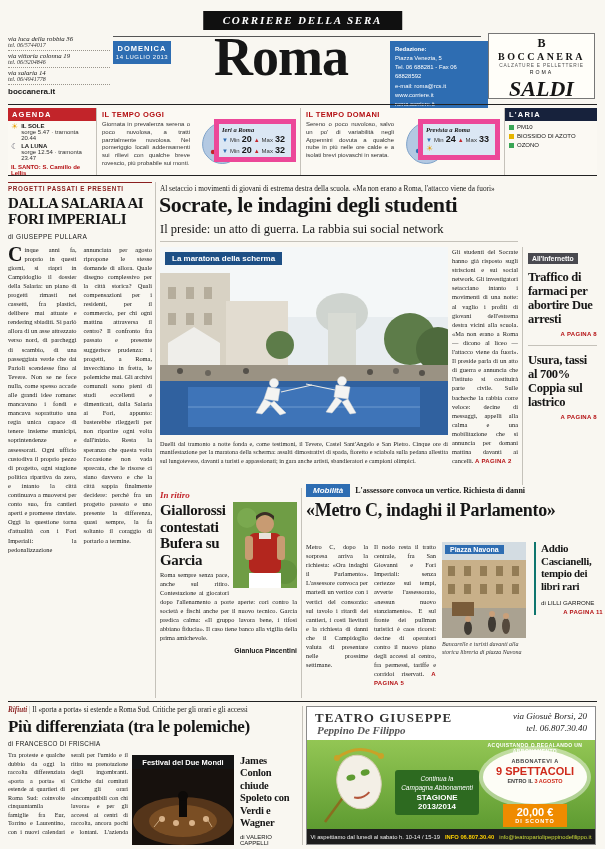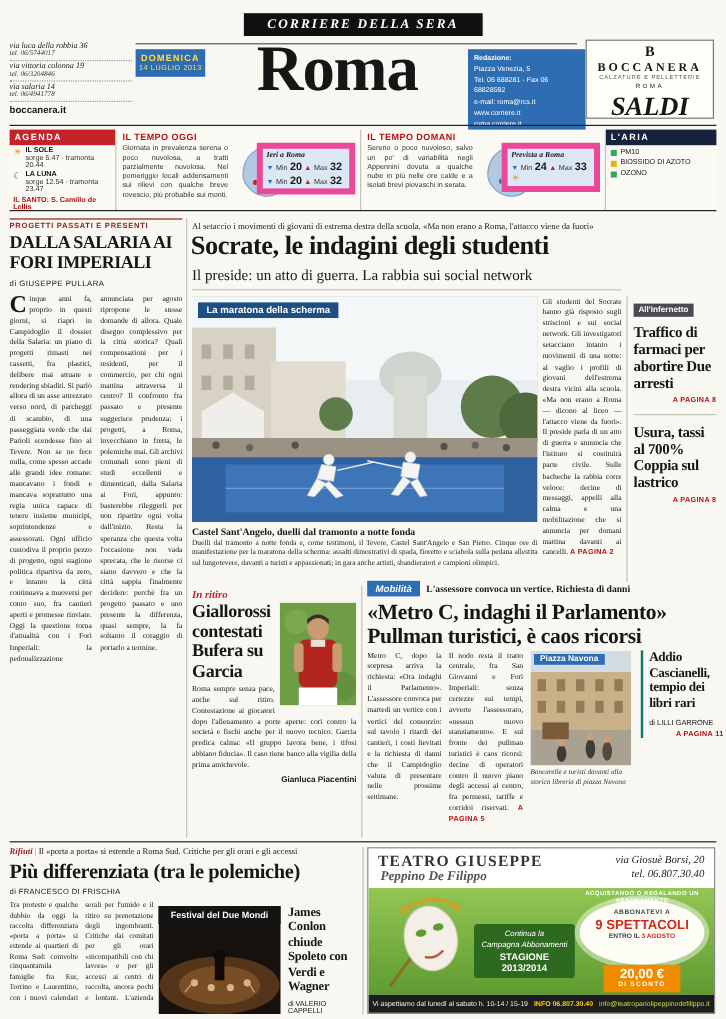--- a/index.html
+++ b/index.html
@@ -14,21 +14,21 @@
   .dropcap::first-letter{float:left;font-size:20px;line-height:16px;padding:1px 2px 0 0;font-weight:bold;}
 
   
   #ribbon{position:absolute;top:11px;left:50%;transform:translateX(-50%);background:#101010;color:#fff;font:italic bold 11px "Liberation Serif",serif;letter-spacing:1.8px;padding:3px 20px 4px;}
   #left-ad{left:8px;top:34px;width:102px;}
   .ad-row{border-bottom:1px dotted #9a968c;padding:1px 0 2px;}
   .ad-addr{font:italic 6.8px "Liberation Serif",serif;}
   .ad-tel{font:italic 6px "Liberation Serif",serif;color:#333;}
   #left-ad-site{font:bold 8px "Liberation Sans",sans-serif;margin-top:2px;}
   #title-rule{left:113px;top:36px;width:368px;border-top:1px solid #555;}
-  #date-box{left:113px;top:41px;width:58px;background:#2e6db2;color:#fde047;text-align:center;padding:3px 0 4px;}
+  #date-box{left:113px;top:41px;width:58px;background:#2e6db2;color:#ffffff;text-align:center;padding:3px 0 4px;}
   #date-day{font:bold 7.5px "Liberation Sans",sans-serif;letter-spacing:1px;}
   #date-date{font:6px "Liberation Sans",sans-serif;letter-spacing:.5px;margin-top:1px;}
   #paper-title{left:176px;top:30px;width:210px;text-align:center;font-weight:bold;font-size:54px;line-height:1;letter-spacing:-1px;}
   #redazione{left:390px;top:41px;width:88px;background:#2e6db2;color:#fff;padding:4px 5px;font-size:5.9px;line-height:1.55;}
   #redazione .red-b{font-weight:bold;}
   #boccanera{left:488px;top:33px;width:107px;height:66px;background:#fffef9;border:1px solid #777;text-align:center;box-sizing:border-box;}
   .bocc-initial{font:bold 12px "Liberation Serif",serif;margin-top:2px;}
   .bocc-name{font:bold 10px "Liberation Serif",serif;letter-spacing:2.5px;}
   .bocc-sub{font:4.8px "Liberation Sans",sans-serif;letter-spacing:.8px;color:#555;margin-top:1px;}
   .bocc-city{font:5.2px "Liberation Sans",sans-serif;letter-spacing:2px;margin-top:1px;}
@@ -348,21 +348,20 @@
         <polygon points="176,150 166,165 172,166 182,154"></polygon>
         <polygon points="188,152 196,166 190,167 182,155"></polygon>
       </g>
       <line x1="121" y1="145" x2="152" y2="138" stroke="#e8e8e4" stroke-width="1.2"></line>
       <line x1="175" y1="143" x2="146" y2="137" stroke="#e8e8e4" stroke-width="1.2"></line>
     </svg>
     <div class="photo-label-deep">La maratona della scherma</div>
   </div>
 
   <div id="main-caption" class="abs">
-    <div class="cap-title">Castel Sant'Angelo, duelli dal tramonto a notte fonda</div>
     <div class="cap-text">Duelli dal tramonto a notte fonda e, come testimoni, il Tevere, Castel Sant'Angelo e San Pietro. Cinque ore di manifestazione per la maratona della scherma: assalti dimostrativi di spada, fioretto e sciabola sulla pedana allestita sul lungotevere, davanti a turisti e appassionati; in gara anche artisti, sbandieratori e campioni olimpici.</div>
   </div>
 
   <div id="main-col" class="abs justify">
     <span class="dropcap">Gli studenti del Socrate hanno già risposto sugli striscioni e sui social network. Gli investigatori setacciano intanto i movimenti di una notte: al vaglio i profili di giovani dell'estrema destra vicini alla scuola. «Ma non erano a Roma — dicono al liceo — l'attacco viene da fuori». Il preside parla di un atto di guerra e annuncia che l'istituto si costituirà parte civile. Sulle bacheche la rabbia corre veloce: decine di messaggi, appelli alla calma e una mobilitazione che si annuncia per domani mattina davanti ai cancelli.</span>
     <span class="pageref">A PAGINA 2</span>
   </div>
   <div id="vrule-side" class="vrule"></div>
 
   <div id="side1" class="abs">
@@ -396,21 +395,20 @@
   </div>
   <div id="vrule-mid" class="vrule"></div>
 
   <div id="mobilita" class="abs" style="position:absolute;">
     <div class="mob-kicker">
       <span class="mob-label">Mobilità</span>
       <span class="mob-kicker-text">L'assessore convoca un vertice. Richiesta di danni</span>
     </div>
     <div class="mob-h">
       <div>«Metro C, indaghi il Parlamento»</div>
-      <div>Pullman turistici, è caos ricorsi</div>
     </div>
     <div id="mob-col1" class="mob-col justify">
       <span class="dropcap">Metro C, dopo la sorpresa arriva la richiesta: «Ora indaghi il Parlamento». L'assessore convoca per martedì un vertice con i vertici del consorzio: sul tavolo i ritardi dei cantieri, i costi lievitati e la richiesta di danni che il Campidoglio valuta di presentare nelle prossime settimane.</span>
     </div>
     <div id="mob-col2" class="mob-col justify">
       <span>Il nodo resta il tratto centrale, fra San Giovanni e Fori Imperiali: senza certezze sui tempi, avverte l'assessorato, «nessun nuovo stanziamento». E sul fronte dei pullman turistici è caos ricorsi: decine di operatori contro il nuovo piano degli accessi al centro, fra permessi, tariffe e corridoi riservati.</span>
       <span class="pageref">A PAGINA 5</span>
     </div>
     <div id="mob-photo">
       <svg width="84" height="96" viewBox="0 0 84 96">

